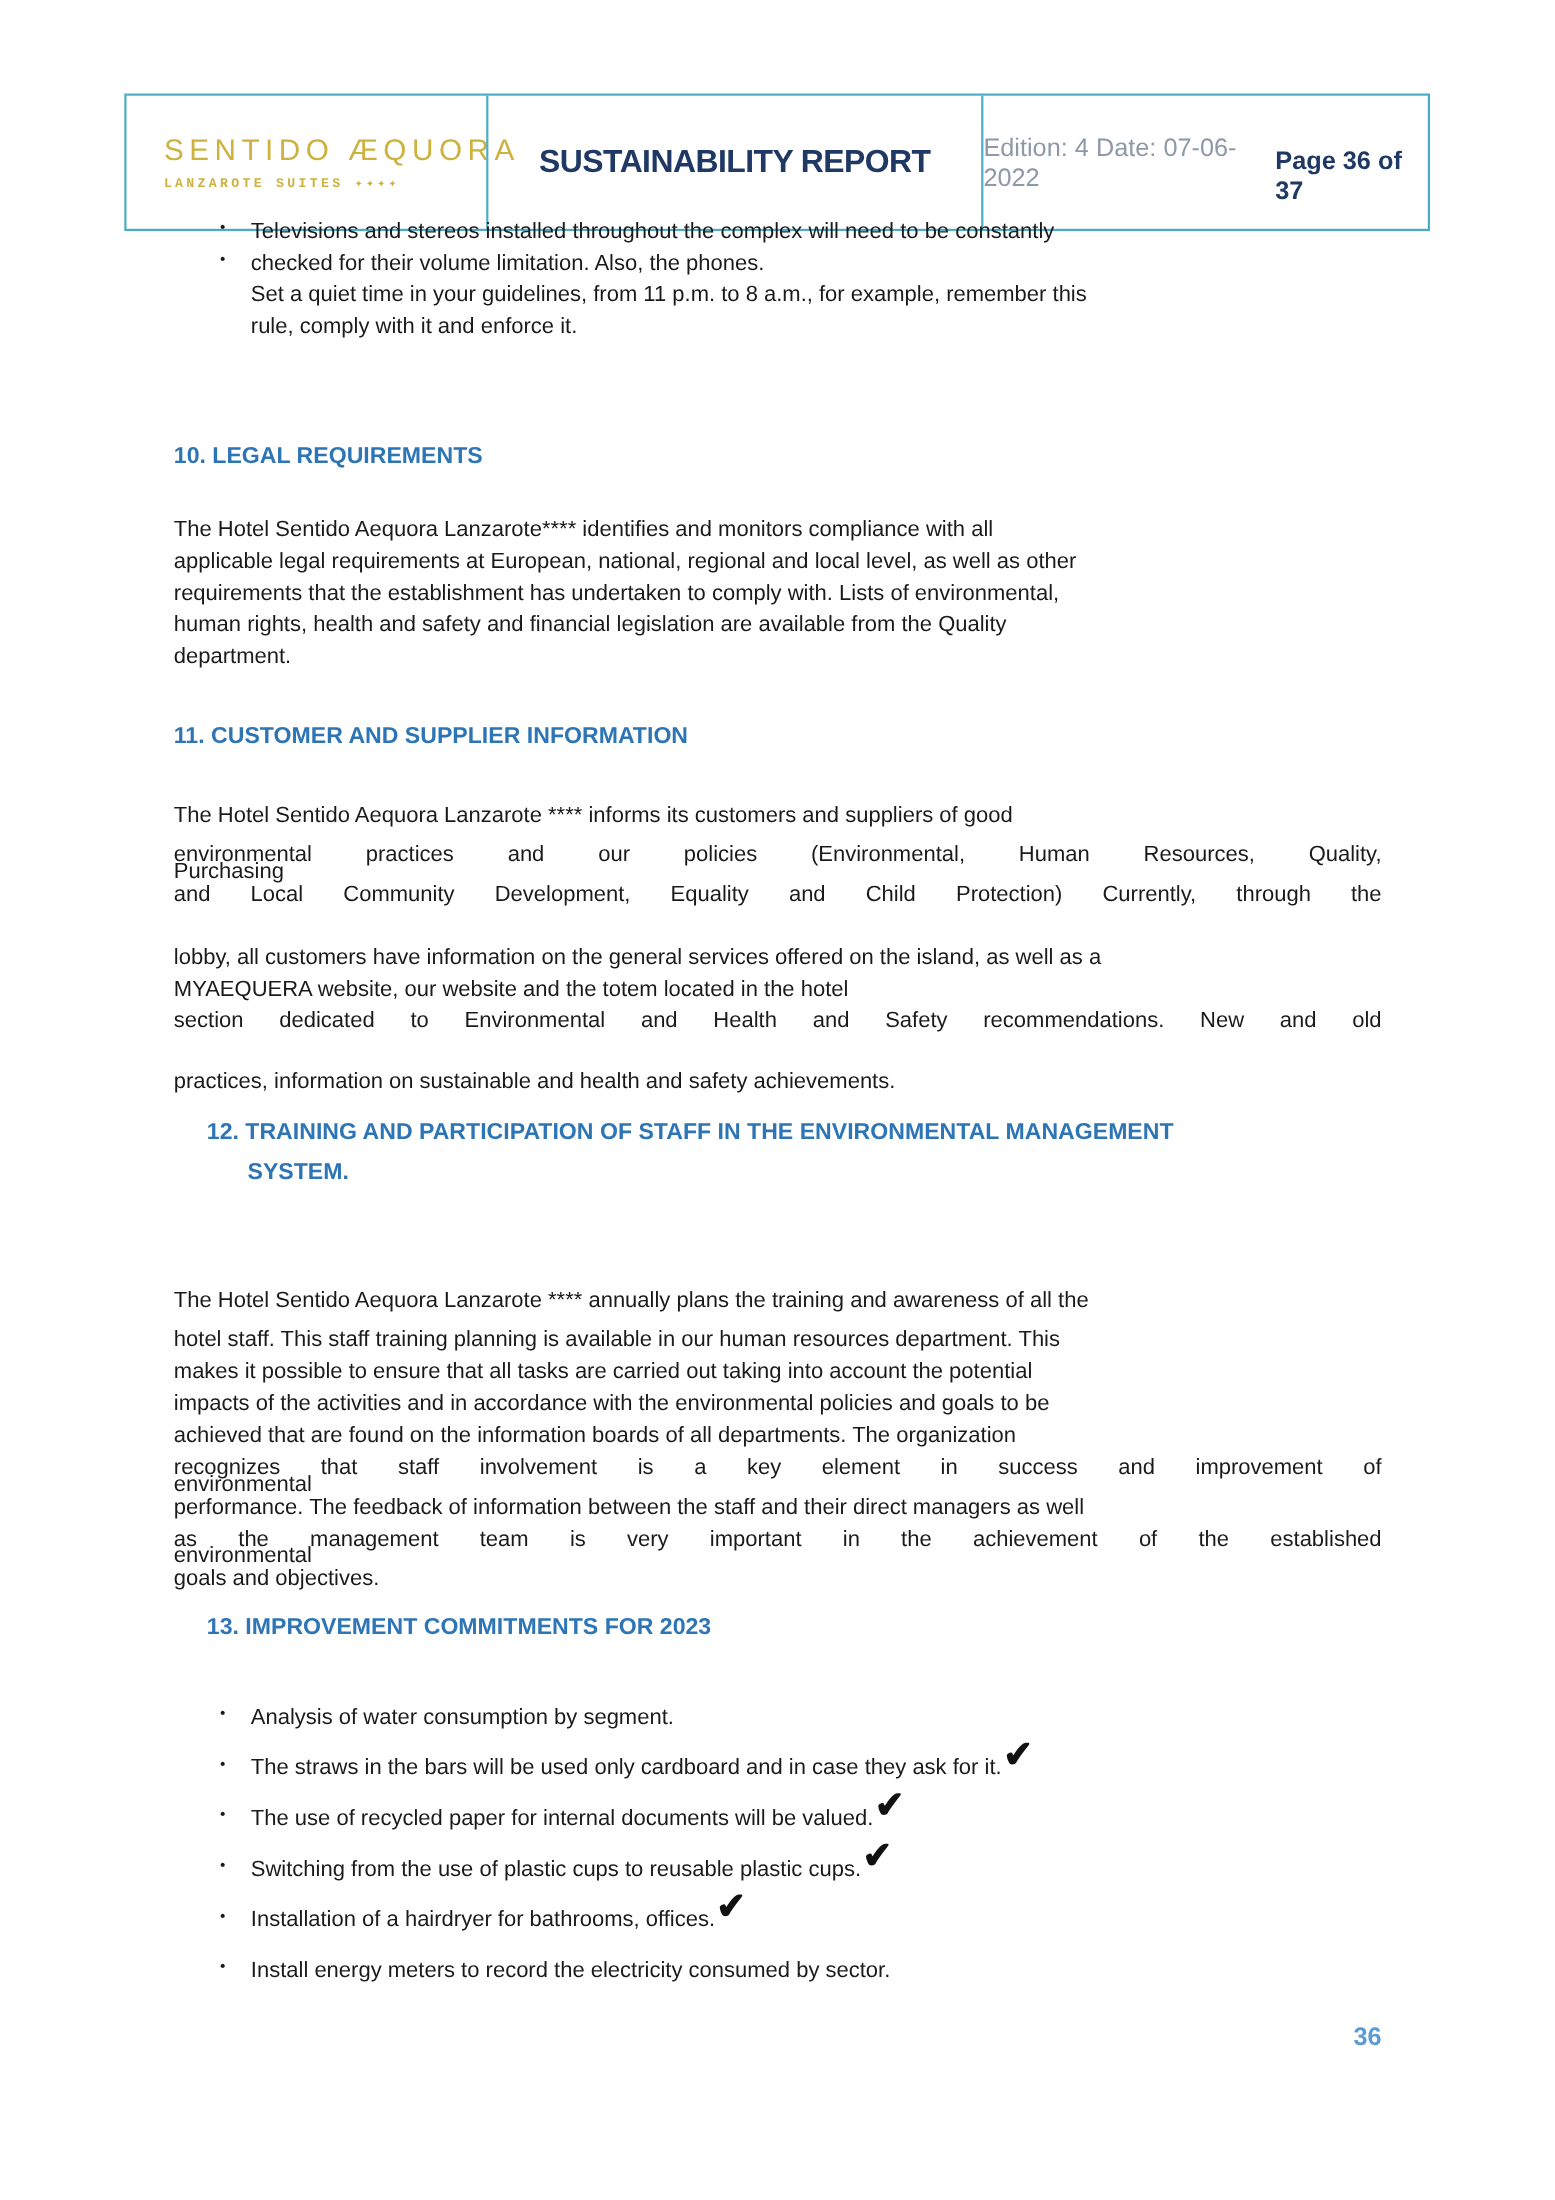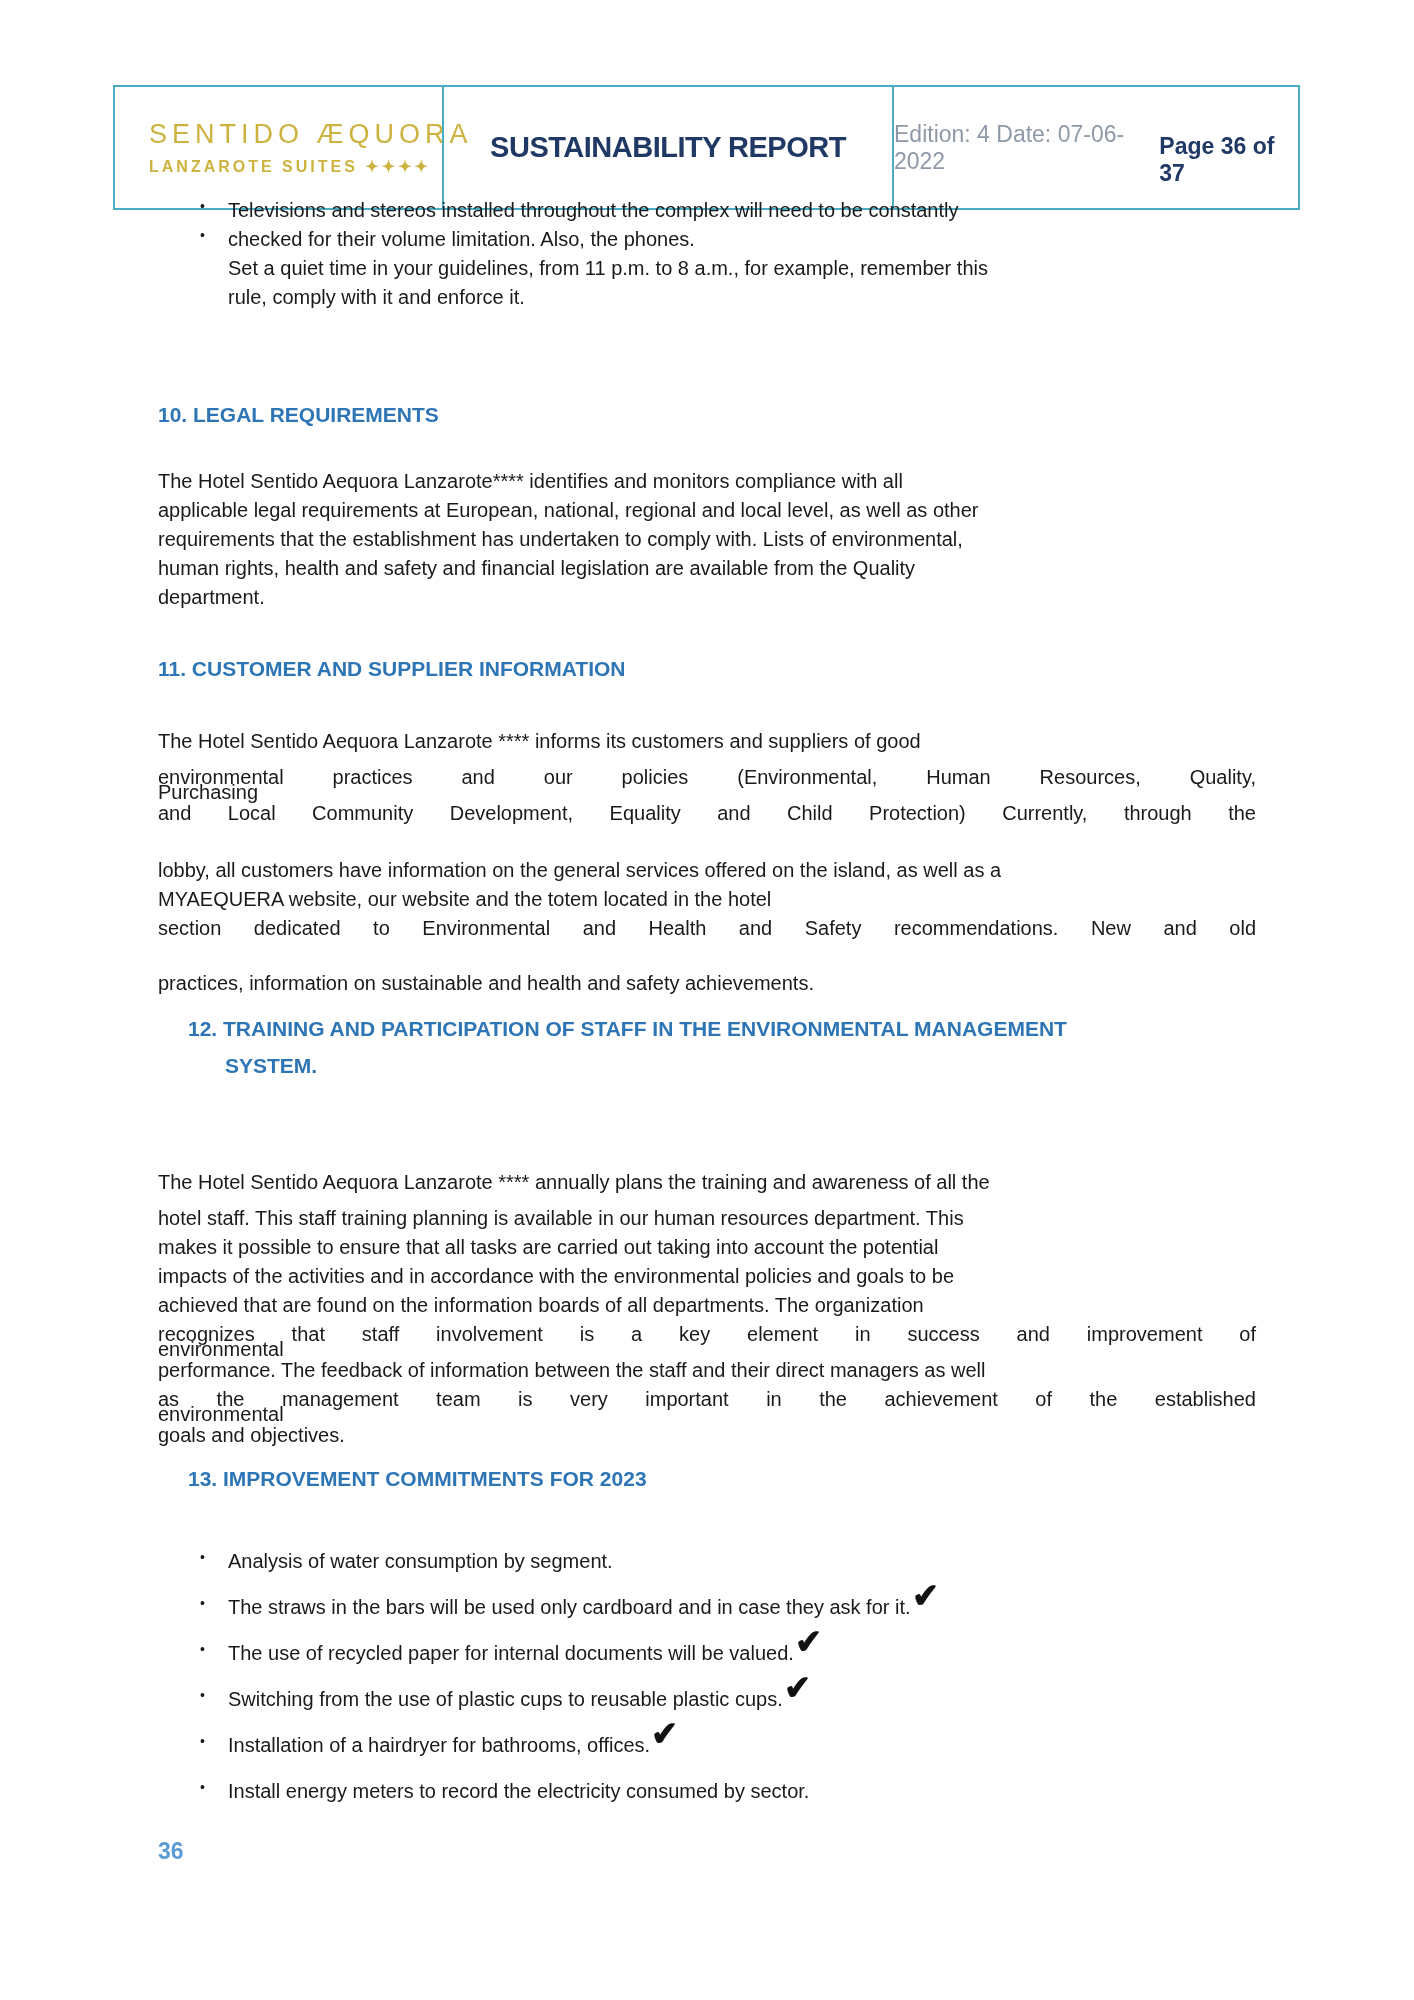--- a/index.html
+++ b/index.html
@@ -17,21 +17,21 @@
     width:1187px;height:125px;
     border:2px solid var(--teal,#4BACC6);
     display:flex;box-sizing:border-box;
     background:#fff;
   }
   .hcell{box-sizing:border-box;height:100%;}
   .cell-logo{width:327px;display:flex;flex-direction:column;justify-content:center;padding-left:34px;}
   .cell-title{width:450px;border-left:2px solid var(--teal,#4BACC6);display:flex;align-items:center;justify-content:center;}
   .cell-meta{flex:1;border-left:2px solid var(--teal,#4BACC6);display:flex;flex-direction:row;align-items:center;}
   .logo-title{color:var(--gold,#CDB23F);font-size:27px;letter-spacing:5px;white-space:nowrap;}
-  .logo-subtitle{color:var(--gold,#CDB23F);font-size:16px;font-weight:bold;letter-spacing:3px;margin-top:7px;white-space:nowrap;}
+  .logo-subtitle{color:var(--gold,#CDB23F);font-size:12px;font-weight:bold;letter-spacing:3px;margin-top:7px;white-space:nowrap;font-family:Liberation Mono, monospace;}
   .report-title{color:var(--navy,#1F3864);font-size:29px;font-weight:bold;letter-spacing:-0.5px;}
   .edition-info{color:var(--gray,#8E99A8);font-size:23px;}
   .page-info{color:var(--navy,#1F3864);font-size:23px;font-weight:bold;margin-top:24px;}
   
   .doc-body{
     position:absolute;left:158px;top:196px;width:1098px;
     font-size:20px;line-height:29px;
   }
   .pline{position:relative;line-height:29px;min-height:29px;}
   .pline.j{text-align:justify;text-align-last:justify;}
@@ -45,21 +45,21 @@
   .bullet{position:relative;padding-left:70px;line-height:29px;}
   .dot{position:absolute;left:42px;top:-4px;font-size:14px;}
   .bullets.spaced .bullet{margin-bottom:17px;}
   .check{
     display:inline-block;font-size:33px;line-height:0;
     position:relative;top:-7px;margin-left:1px;color:#111;
     font-weight:bold;transform:rotate(-3deg);
   }
   .page-number{
     position:absolute;left:158px;top:1838px;width:1098px;
-    text-align:left;color:var(--pageblue,#5B9BD5);
+    text-align:right;color:var(--pageblue,#5B9BD5);
     font-size:23px;font-weight:bold;
   }
 </style>
 </head>
 <body>
 
 <div class="page">
 
   <div class="header-box">
     <div class="hcell cell-logo">

